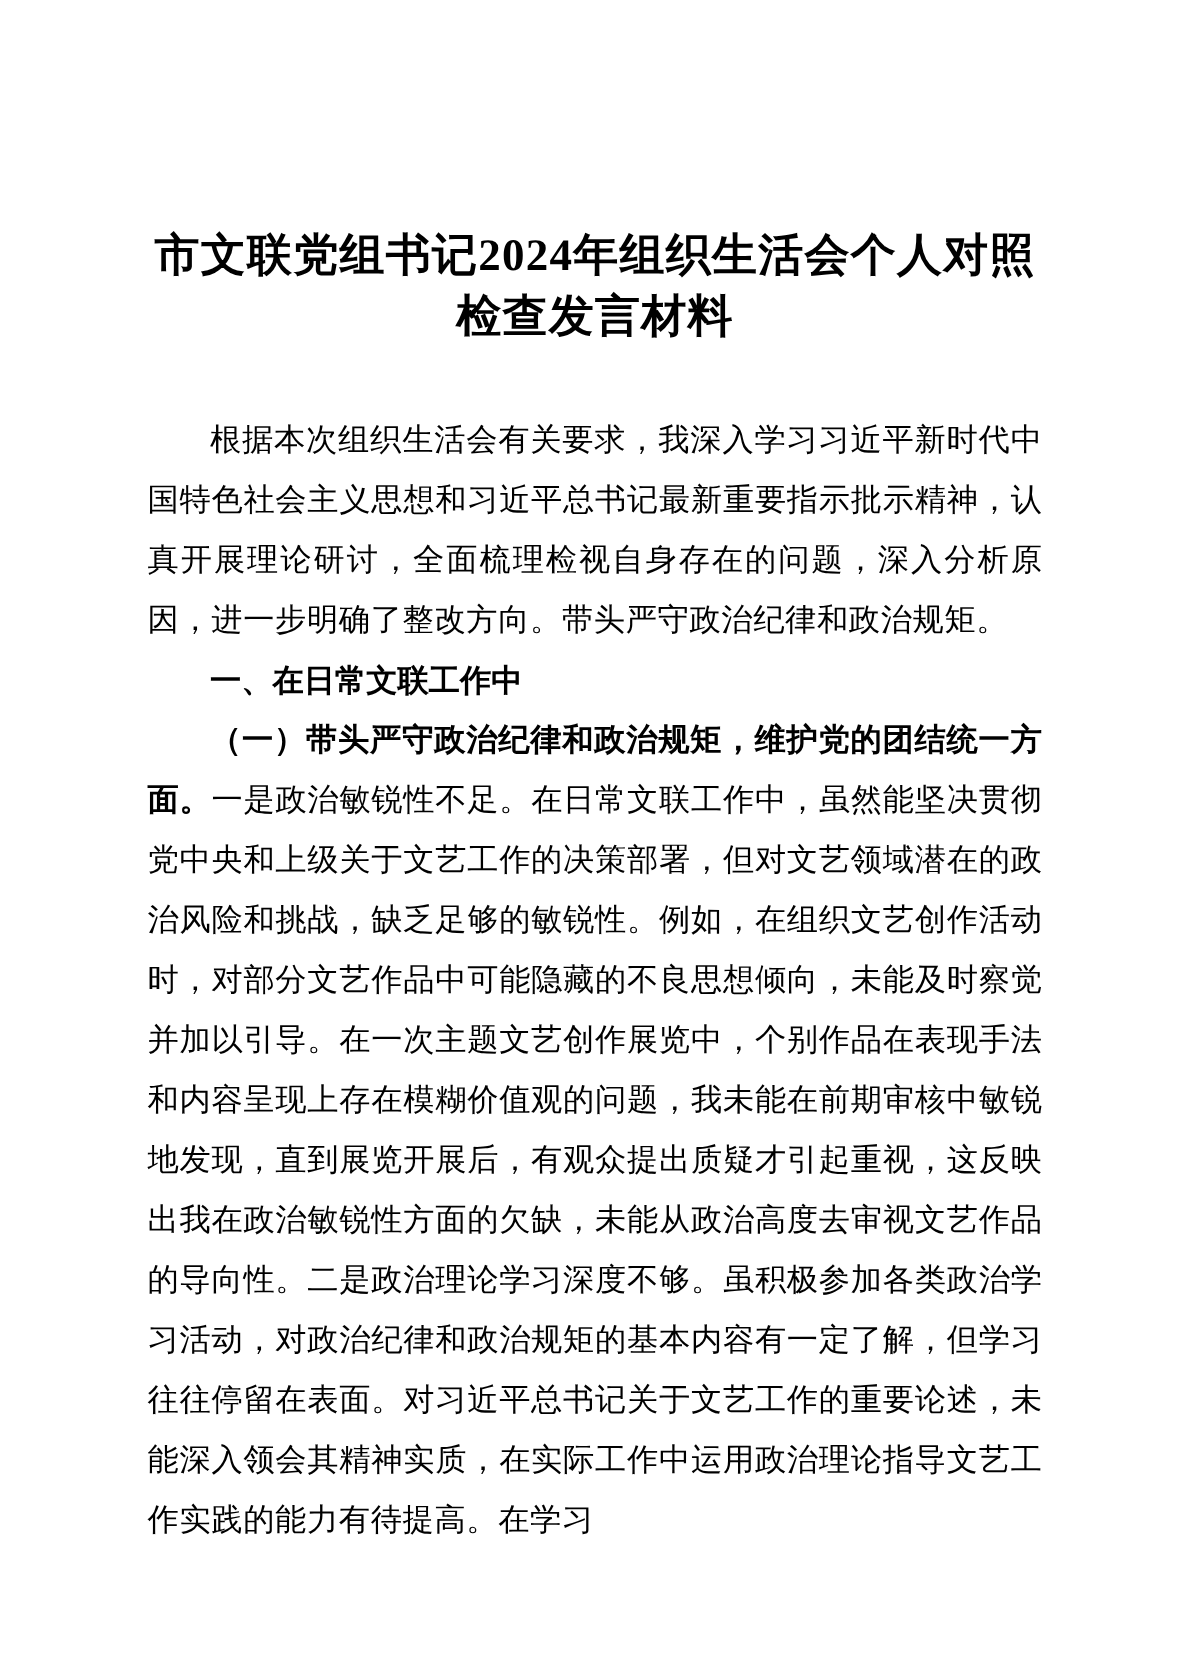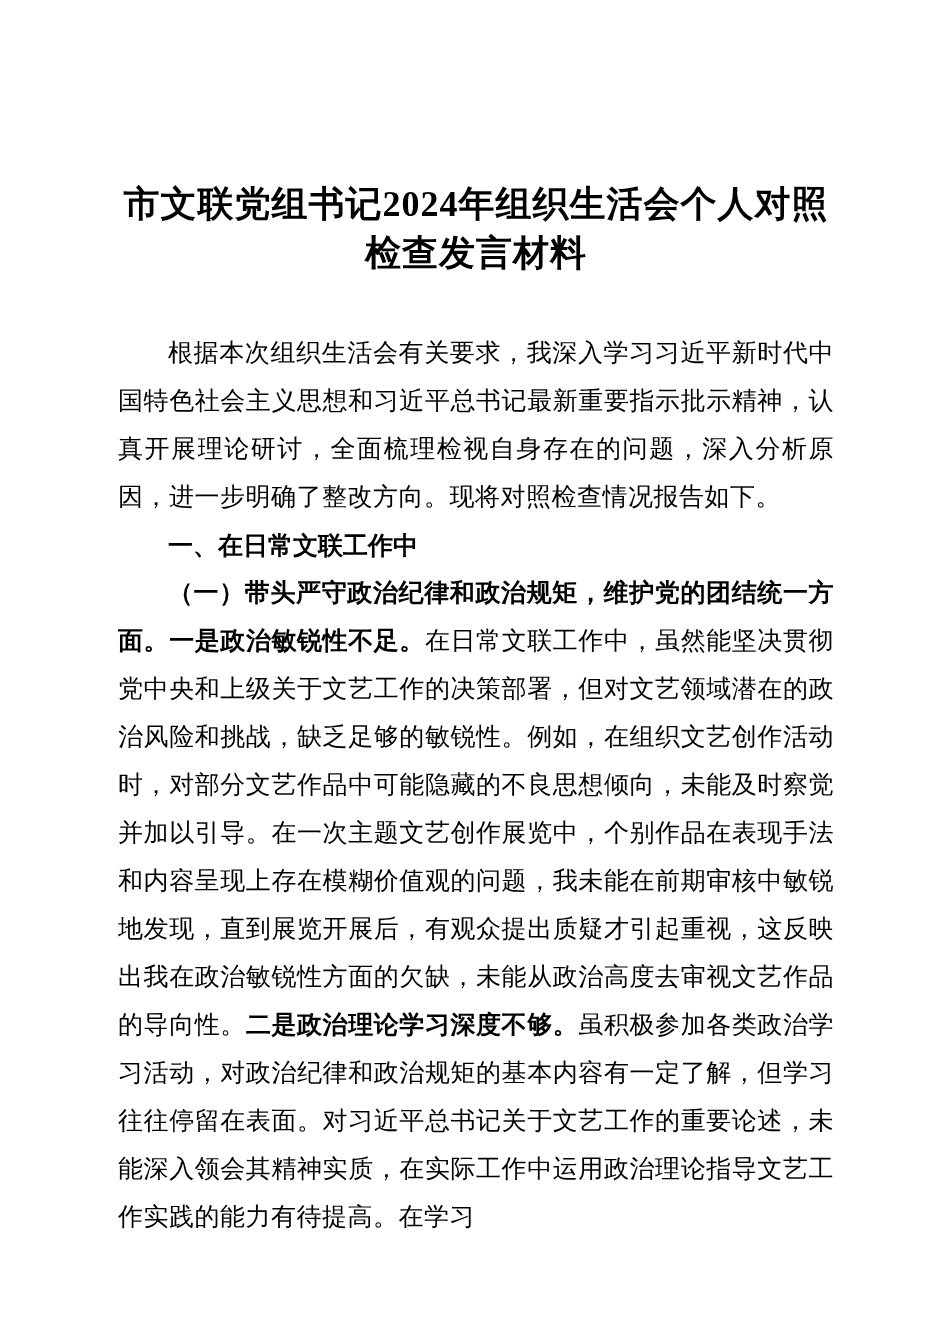--- a/index.html
+++ b/index.html
@@ -44,29 +44,29 @@
     font-family: "Liberation Sans", "DejaVu Sans", sans-serif;
     font-weight: 700;
     font-size: 25px;
     line-height: 48px;
     text-indent: 2em;
   }
   .lead {
     font-weight: 700;
   }
   .marker {
-    font-weight: 700;
+    font-weight: 400;
   }
 </style>
 </head>
 <body>
 
 <div class="page">
 
   <h1 class="doc-title">市文联党组书记2024年组织生活会个人对照检查发言材料</h1>
 
-  <p class="body-text indent">根据本次组织生活会有关要求，我深入学习习近平新时代中国特色社会主义思想和习近平总书记最新重要指示批示精神，认真开展理论研讨，全面梳理检视自身存在的问题，深入分析原因，进一步明确了整改方向。现将对照检查情况报告如下。</p>
+  <p class="body-text indent">根据本次组织生活会有关要求，我深入学习习近平新时代中国特色社会主义思想和习近平总书记最新重要指示批示精神，认真开展理论研讨，全面梳理检视自身存在的问题，深入分析原因，进一步明确了整改方向。带头严守政治纪律和政治规矩。</p>
 
   <h2 class="section-heading">一、在日常文联工作中</h2>
 
   <p class="body-text indent"><span class="lead">（一）带头严守政治纪律和政治规矩，维护党的团结统一方面。</span><span class="marker">一是政治敏锐性不足。</span><span>在日常文联工作中，虽然能坚决贯彻党中央和上级关于文艺工作的决策部署，但对文艺领域潜在的政治风险和挑战，缺乏足够的敏锐性。例如，在组织文艺创作活动时，对部分文艺作品中可能隐藏的不良思想倾向，未能及时察觉并加以引导。在一次主题文艺创作展览中，个别作品在表现手法和内容呈现上存在模糊价值观的问题，我未能在前期审核中敏锐地发现，直到展览开展后，有观众提出质疑才引起重视，这反映出我在政治敏锐性方面的欠缺，未能从政治高度去审视文艺作品的导向性。</span><span class="marker">二是政治理论学习深度不够。</span><span>虽积极参加各类政治学习活动，对政治纪律和政治规矩的基本内容有一定了解，但学习往往停留在表面。对习近平总书记关于文艺工作的重要论述，未能深入领会其精神实质，在实际工作中运用政治理论指导文艺工作实践的能力有待提高。在学习</span></p>
 
 </div>
 
 </body></html>

